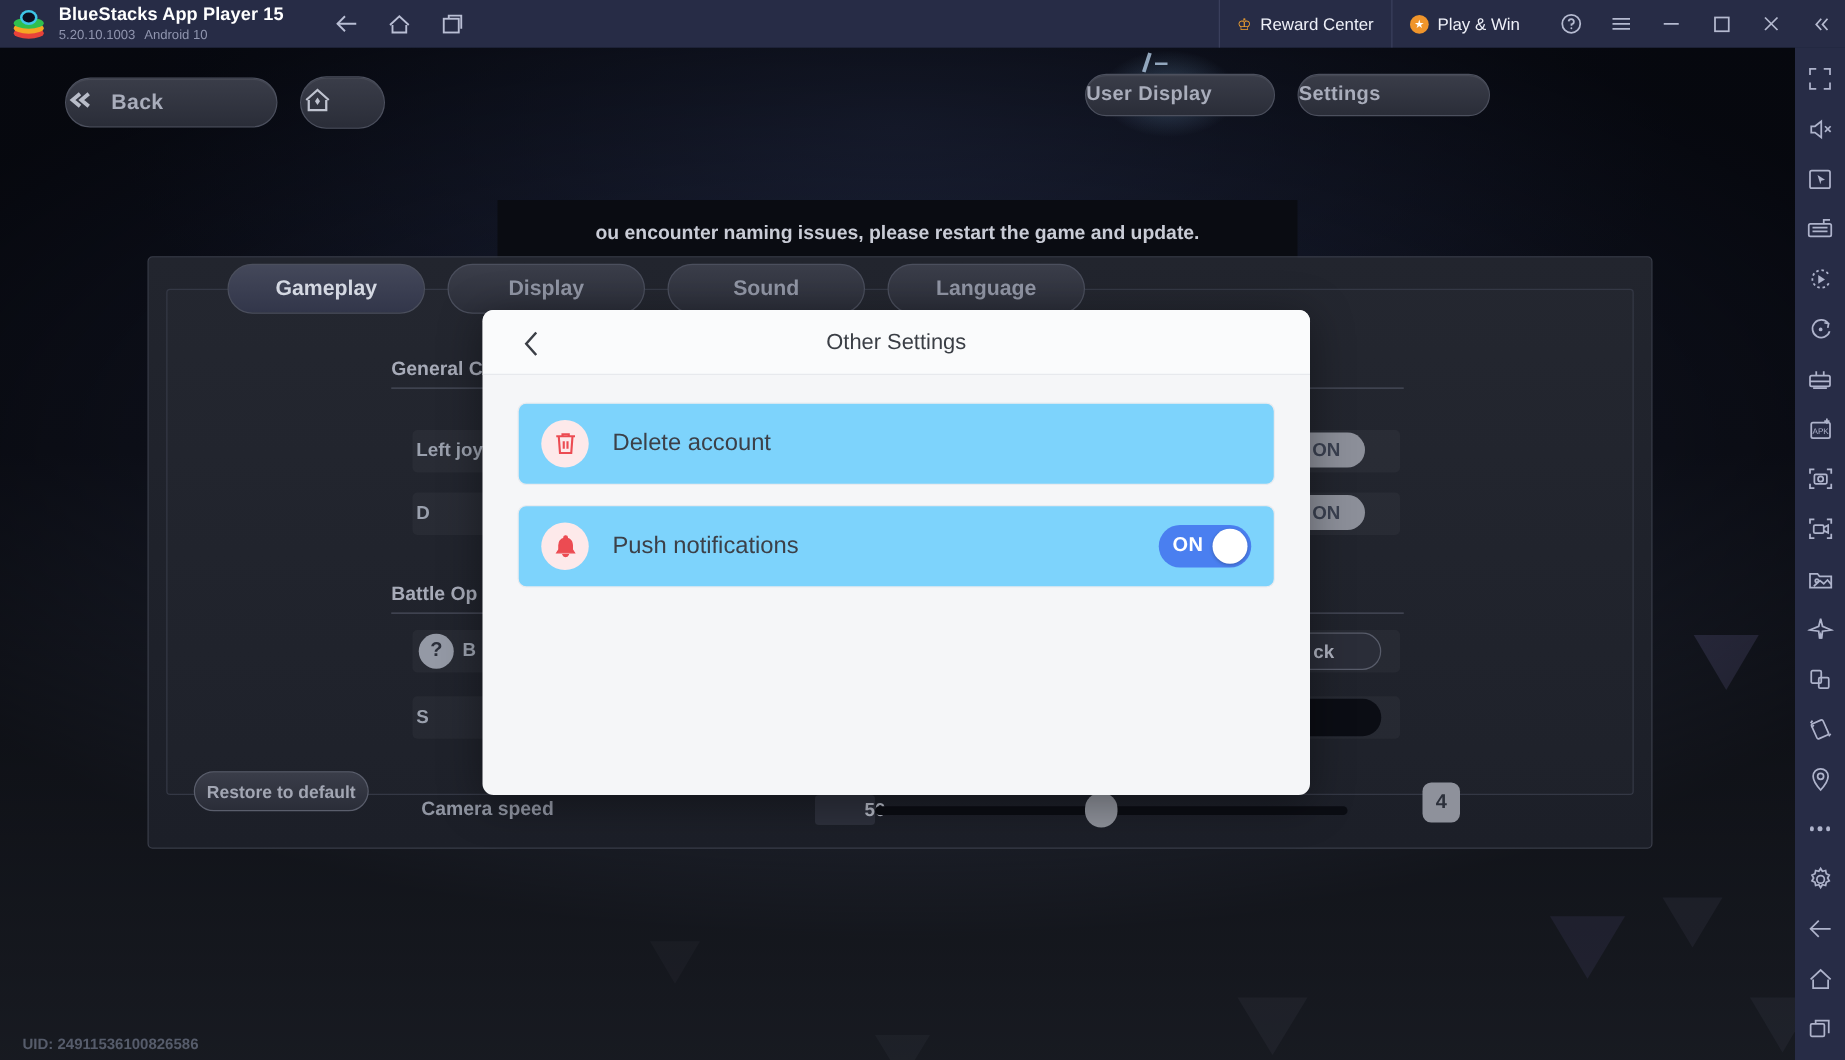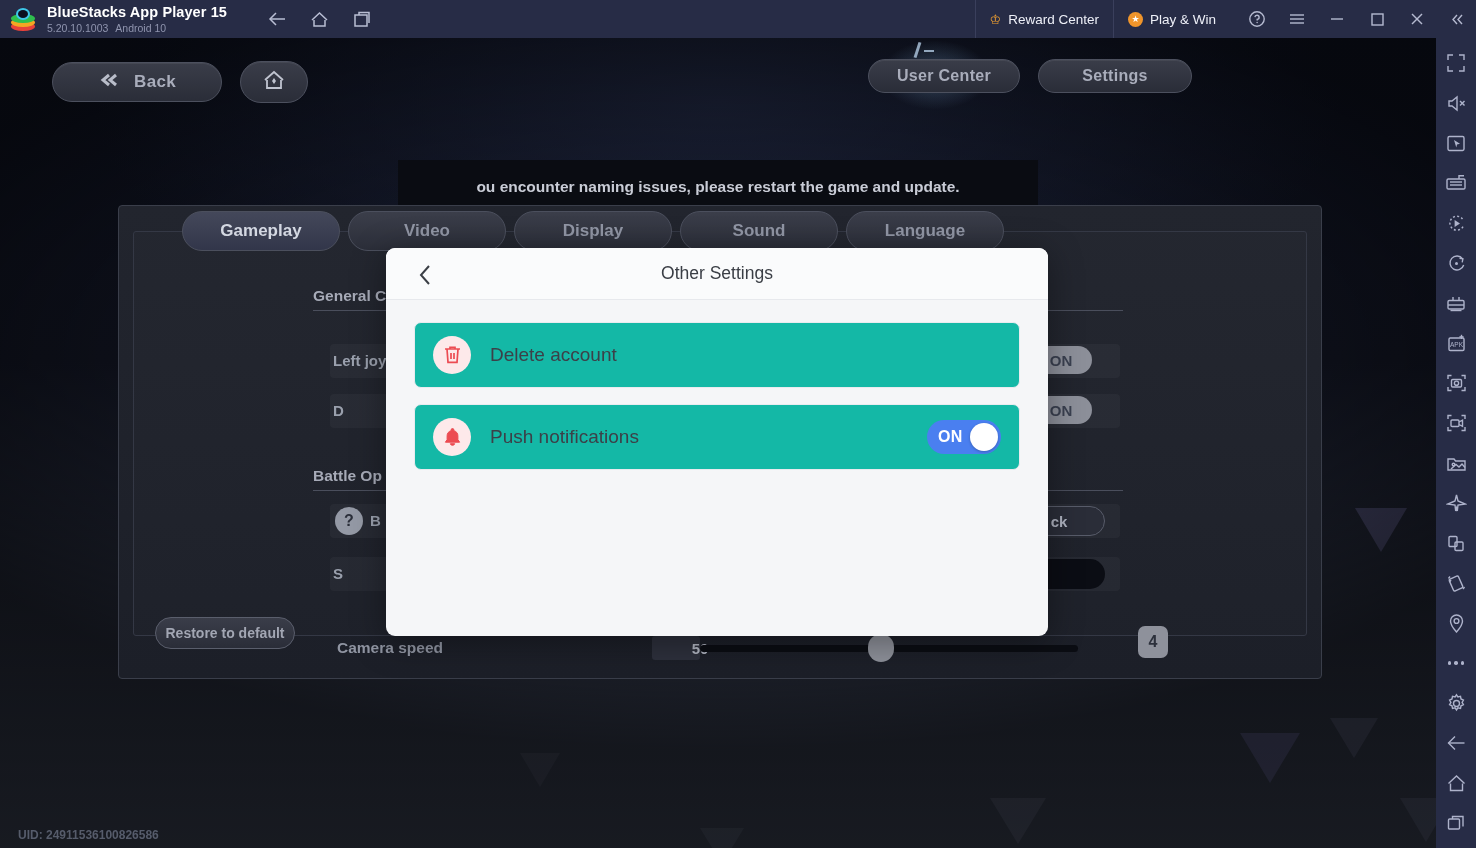--- a/index.html
+++ b/index.html
@@ -74,21 +74,21 @@
     background: radial-gradient(ellipse 62% 48% at 50% 40%, rgba(0,0,0,0) 40%, rgba(0,0,0,.55) 100%);
     pointer-events: none;
   }
 
   
   .gbtn {
     position: absolute; border-radius: 26px;
     background: linear-gradient(180deg, #3a3d49 0%, #2a2d38 100%);
     border: 1px solid #4c505e;
     color: #a9adbb; font-weight: 700; font-size: 17px;
-    display: flex; align-items: center; justify-content: center;
+    display: flex; align-items: center; 
     letter-spacing: .3px; cursor: pointer;
     box-shadow: inset 0 1px 0 rgba(255,255,255,.06);
   }
   .back-btn { left: 52px; top: 62px; width: 170px; height: 40px; gap: 14px; }
   .home-btn { left: 240px; top: 61px; width: 68px; height: 42px; }
 
   .chev-back { display: inline-block; }
   .chev-back svg { stroke: #b9bdc9; fill: none; stroke-width: 3; }
   .home-ic svg { stroke: #c0c4d0; fill: none; stroke-width: 1.8; }
 
@@ -115,21 +115,21 @@
   .settings-panel {
     position: absolute; left: 118px; top: 205px; width: 1204px; height: 474px;
     background: linear-gradient(180deg, #22252e 0%, #1c1f28 100%);
     border: 1px solid #3a3e4a; border-radius: 4px;
   }
   .settings-inner {
     position: absolute; left: 14px; top: 25px; right: 14px; bottom: 42px;
     border: 1px solid #343845; border-radius: 3px;
     background: rgba(255,255,255,.012);
   }
-  .tabs { position: absolute; left: 182px; top: 211px; display: flex; gap: 8px; }
+  .tabs { position: absolute; left: 182px; top: 211px; display: flex; gap: 18px; }
   .tab {
     width: 158px; height: 40px; border-radius: 22px;
     background: linear-gradient(180deg, #3b3e4a 0%, #2b2e39 100%);
     border: 1px solid #4b4f5d;
     display: flex; align-items: center; justify-content: center;
     color: #9196a5; font-size: 17px; font-weight: 700; cursor: pointer;
   }
   .tab.active { color: #d4d8e2; background: linear-gradient(180deg,#44485a 0%,#32364a 100%); }
 
   .sect-title {
@@ -203,21 +203,21 @@
   .modal-back {
     position: absolute; left: 26px; top: 14px; width: 26px; height: 26px;
     display: flex; align-items: center; justify-content: center; cursor: pointer;
   }
   .modal-back svg { stroke: #3b3f46; fill: none; stroke-width: 2; }
   .modal-title {
     flex: 1; text-align: center; color: #3a3e45; font-size: 17.5px; font-weight: 400;
   }
   .modal-body { padding: 22px 28px 0 28px; }
   .opt-card {
-    height: 66px; background: #14b8a6; border: 1px solid #e9ebef;
+    height: 66px; background: #7dd3fc; border: 1px solid #e9ebef;
     border-radius: 7px; display: flex; align-items: center;
     padding: 0 18px; margin-bottom: 16px; cursor: pointer;
   }
   .opt-ic {
     width: 38px; height: 38px; border-radius: 50%; background: #fde9ea;
     display: flex; align-items: center; justify-content: center; flex: none;
   }
   .opt-ic svg { stroke: #ec4b52; fill: none; stroke-width: 1.7; }
   .opt-ic.bell svg { fill: #ec4b52; stroke: #ec4b52; stroke-width: 1; }
   .opt-lbl { margin-left: 19px; color: #3c4048; font-size: 19px; }
@@ -282,40 +282,37 @@
     <span class="home-ic">
       <svg width="26" height="24" viewBox="0 0 26 24">
           <polyline points="4,12 13,4 22,12"></polyline>
           <polyline points="6,12 6,20 20,20 20,12"></polyline>
           <path d="M13 10 l2 3 -2 3 -2 -3 z" fill="#c0c4d0" stroke="none"></path>
         </svg>
     </span>
   </div>
 
   <div class="gbtn uc-btn">
-    <span>User Center</span>
+    <span>User Display</span>
   </div>
   <div class="gbtn un-btn">
     <span>Settings</span>
   </div>
 
   <div class="toast">
     <span>ou encounter naming issues, please restart the game and update.</span>
   </div>
 
   <div class="settings-panel">
     <div class="settings-inner"></div>
   </div>
 
   <div class="tabs">
     <div class="tab active">
       <span>Gameplay</span>
-    </div>
-    <div class="tab">
-      <span>Video</span>
     </div>
     <div class="tab">
       <span>Display</span>
     </div>
     <div class="tab">
       <span>Sound</span>
     </div>
     <div class="tab">
       <span>Language</span>
     </div>

